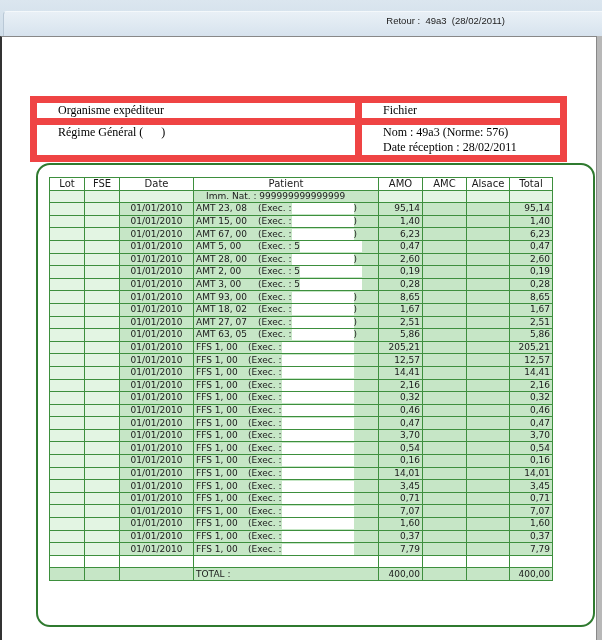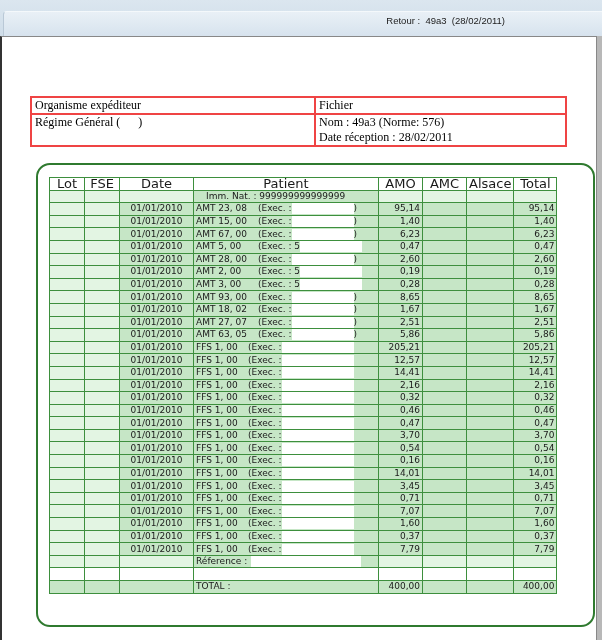--- a/index.html
+++ b/index.html
@@ -4,26 +4,26 @@
 <style>
   html, body { margin:0; padding:0; }
   body { width:602px; height:640px; position:relative; overflow:hidden; background:#ffffff; font-family:"DejaVu Sans", sans-serif; }
   .topbar { position:absolute; left:0; top:0; width:602px; height:36px; background:linear-gradient(#dbe6ef,#cfdde9); }
   .tabstrip { position:absolute; left:3px; top:11px; width:599px; height:24px; background:linear-gradient(#e9f0f6,#d7e3ee); border-top:1px solid #f4f8fb; border-left:1px solid #b9c8d6; border-radius:4px 0 0 0; }
   .retour { position:absolute; right:97px; top:15px; font-family:"Liberation Sans", sans-serif; font-size:9.5px; color:#222; white-space:pre; }
   .page { position:absolute; left:0; top:36px; width:597px; height:604px; background:#fff; border-left:2px solid #333; border-top:1px solid #888; box-sizing:border-box; }
   .rscroll { position:absolute; right:0; top:36px; width:5px; height:604px; background:#b8b8b8; border-left:1px solid #888; }
 
   .header-table { position:absolute; left:30px; top:96px; width:537px; border-collapse:collapse; font-family:"Liberation Serif", serif; font-size:12px; color:#000; }
-  .header-table td { border:2px solid #ef4444; padding:0 3px; vertical-align:top; line-height:15px; }
+  .header-table td { border:7px solid #ef4444; padding:0 21px; vertical-align:top; line-height:15px; }
 
   .frame { position:absolute; left:36px; top:163px; width:559px; height:464px; border:2px solid #2f7a2f; border-radius:14px; box-sizing:border-box; }
   .grid { position:absolute; left:49px; top:177px; border-collapse:collapse; font-family:"DejaVu Sans", sans-serif; font-size:9px; color:#1a1a1a; table-layout:fixed; }
   .grid td, .grid th { border:1px solid #3d8f3d; height:11.6px; padding:0 2px; line-height:11px; white-space:nowrap; overflow:hidden; }
-  .grid th { background:#ffffff; font-weight:normal; text-align:center; font-size:13px; }
+  .grid th { background:#ffffff; font-weight:normal; text-align:center; font-size:10px; }
   .c-lot { width:35px; } .c-fse { width:35px; } .c-date { width:74px; } .c-pat { width:185px; }
   .c-amo { width:44px; } .c-amc { width:44px; } .c-als { width:43px; } .c-tot { width:43px; }
   td.light { background:#e3f5e3; }
   td.mid { background:#c6e6c6; }
   td.white { background:#ffffff; }
   td.num { text-align:right; }
   td.date { text-align:center; }
   .redact { display:inline-block; background:#fff; height:11px; vertical-align:top; }
 </style>
 </head>
@@ -363,30 +363,20 @@
         <td class="light"></td>
         <td class="light"></td>
         <td class="mid date">01/01/2010</td>
         <td class="mid"><span style="display:inline-block;width:52px">FFS 1, 00</span><span>(Exec. :</span><span class="redact" style="width:72px"></span><span></span></td>
         <td class="mid num">7,79</td>
         <td class="mid"></td>
         <td class="mid"></td>
         <td class="mid num">7,79</td>
       </tr>
       <tr>
-        <td class="light"></td>
-        <td class="light"></td>
-        <td class="light"></td>
-        <td class="mid"><span>Réference :</span><span class="redact" style="width:110px;margin-left:4px"></span></td>
-        <td class="light"></td>
-        <td class="light"></td>
-        <td class="light"></td>
-        <td class="light"></td>
-      </tr>
-      <tr>
         <td class="white"></td>
         <td class="white"></td>
         <td class="white"></td>
         <td class="white"></td>
         <td class="white"></td>
         <td class="white"></td>
         <td class="white"></td>
         <td class="white"></td>
       </tr>
       <tr>

